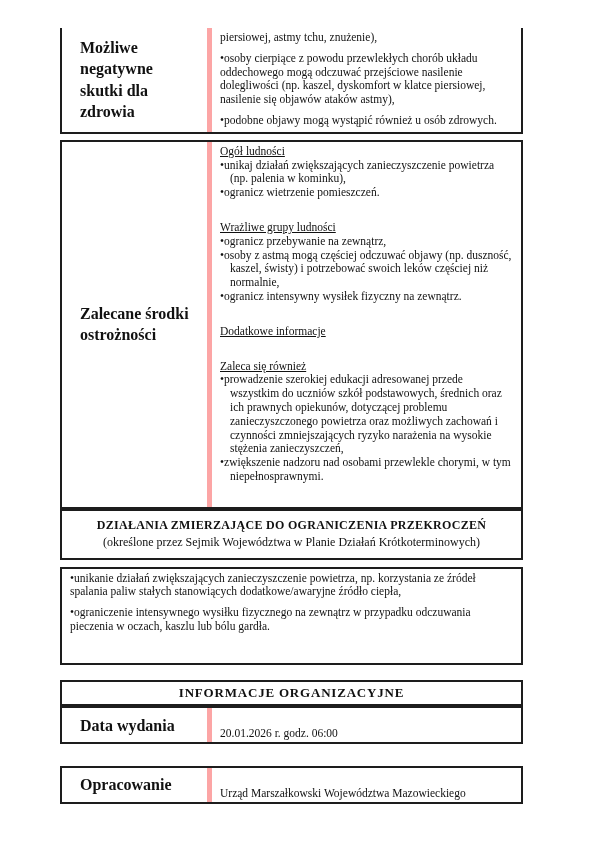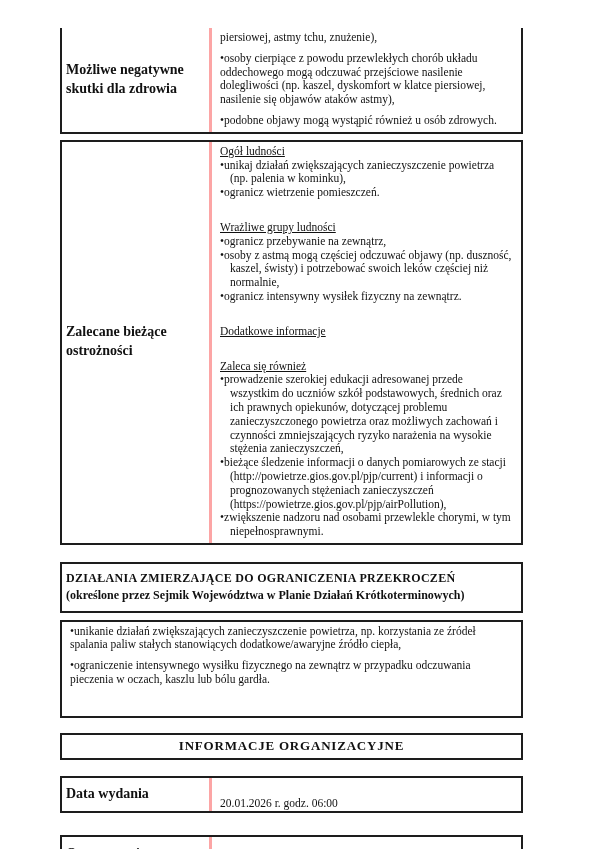--- a/index.html
+++ b/index.html
@@ -16,55 +16,55 @@
     box-sizing: border-box;
     width: 463px;
     border: 2px solid #1d1d1d;
     display: flex;
     font-size: 11.5px;
     line-height: 1.2;
     background: #ffffff;
   }
   .box-a { margin-top: 28px; border-top: none; min-height: 99px; }
   .box-b { margin-top: 6px;  min-height: 369px; }
-  .box-c { margin-top: 17px; min-height: 48px; display: block; padding: 6px 4px; }
+  .box-c { min-height: 48px; display: block; text-align: center; padding: 6px 4px; }
   .box-d { margin-top: 7px;  min-height: 98px; }
   .box-e { margin-top: 15px; min-height: 24px; display: block; text-align: center; padding: 3px 4px; }
-  .box-f { margin-top: 16px;  min-height: 23px; justify-content: center; }
+  .box-f { margin-top: 0;  min-height: 23px; justify-content: center; }
   .box-g { margin-top: 22px;  min-height: 29px; }
 
   .cell-label {
     box-sizing: border-box;
     width: 150px;
     flex: 0 0 150px;
-    border-right: 3px solid #fca5a5;
-    padding: 4px 4px;
+    border-right: 5px solid #fca5a5;
+    padding: 4px 18px;
     font-weight: bold;
-    font-size: 14px;
+    font-size: 16px;
     line-height: 1.35;
     display: flex;
     align-items: center;
   }
   .cell-body {
     box-sizing: border-box;
     flex: 1 1 auto;
     padding: 3px 8px 4px 8px;
   }
   .cell-body.v-center { display: flex; align-items: center; padding-top: 19px; padding-bottom: 1px; }
 
   .para + .para { margin-top: 7px; }
   .b-flat::before { content: "\2022 "; }
   .b-hang { padding-left: 10px; text-indent: -10px; }
   .b-hang::before { content: "\2022 "; }
 
   .group + .group { margin-top: 21px; }
   .group-heading { text-decoration: underline; }
 
   .hdr-line1 { font-weight: bold; font-size: 12px; letter-spacing: 0.3px; line-height: 1.45; }
-  .hdr-line2 { font-weight: bold; font-size: 12px; line-height: 1.45; }
+  .hdr-line2 { font-weight: normal; font-size: 12px; line-height: 1.45; }
   .hdr-info  { font-weight: bold; font-size: 13px; letter-spacing: 0.8px; line-height: 1.3; }
 </style>
 </head>
 <body>
 
 <div class="page">
   <div class="stack">
 
     <div class="box box-a">
       <div class="cell-label">
@@ -72,21 +72,21 @@
       </div>
       <div class="cell-body">
         <div class="para">piersiowej, astmy tchu, znużenie),</div>
         <div class="para b-flat">osoby cierpiące z powodu przewlekłych chorób układu oddechowego mogą odczuwać przejściowe nasilenie dolegliwości (np. kaszel, dyskomfort w klatce piersiowej, nasilenie się objawów ataków astmy),</div>
         <div class="para b-flat">podobne objawy mogą wystąpić również u osób zdrowych.</div>
       </div>
     </div>
 
     <div class="box box-b">
       <div class="cell-label">
-        <span>Zalecane bieżące ostrożności</span>
+        <span>Zalecane środki ostrożności</span>
       </div>
       <div class="cell-body">
 
         <div class="group">
           <div class="group-heading">Ogół ludności</div>
           <div class="b-hang">unikaj działań zwiększających zanieczyszczenie powietrza (np. palenia w kominku),</div>
           <div class="b-hang">ogranicz wietrzenie pomieszczeń.</div>
         </div>
 
         <div class="group">
@@ -96,21 +96,20 @@
           <div class="b-hang">ogranicz intensywny wysiłek fizyczny na zewnątrz.</div>
         </div>
 
         <div class="group">
           <div class="group-heading">Dodatkowe informacje</div>
         </div>
 
         <div class="group">
           <div class="group-heading">Zaleca się również</div>
           <div class="b-hang">prowadzenie szerokiej edukacji adresowanej przede wszystkim do uczniów szkół podstawowych, średnich oraz ich prawnych opiekunów, dotyczącej problemu zanieczyszczonego powietrza oraz możliwych zachowań i czynności zmniejszających ryzyko narażenia na wysokie stężenia zanieczyszczeń,</div>
-          <div class="b-hang">bieżące śledzenie informacji o danych pomiarowych ze stacji (http://powietrze.gios.gov.pl/pjp/current) i informacji o prognozowanych stężeniach zanieczyszczeń (https://powietrze.gios.gov.pl/pjp/airPollution),</div>
           <div class="b-hang">zwiększenie nadzoru nad osobami przewlekle chorymi, w tym niepełnosprawnymi.</div>
         </div>
 
       </div>
     </div>
 
     <div class="box box-c">
       <div class="hdr-line1">DZIAŁANIA ZMIERZAJĄCE DO OGRANICZENIA PRZEKROCZEŃ</div>
       <div class="hdr-line2">(określone przez Sejmik Województwa w Planie Działań Krótkoterminowych)</div>
     </div>

